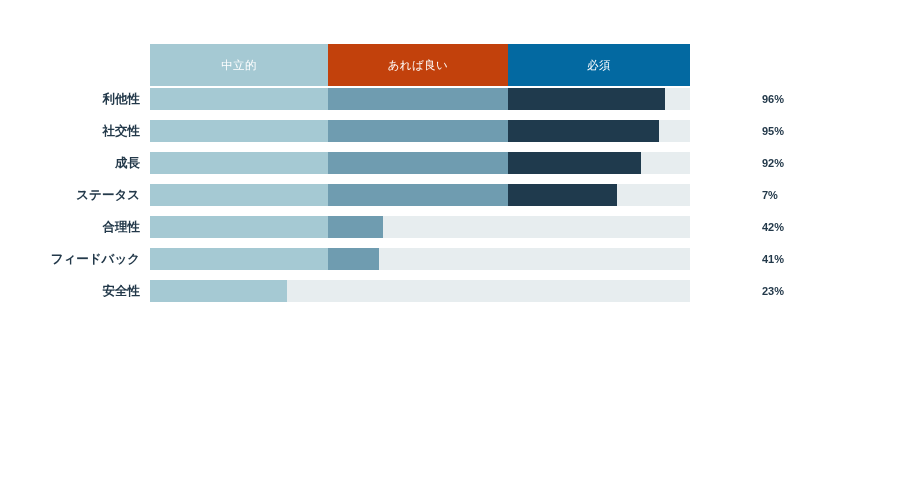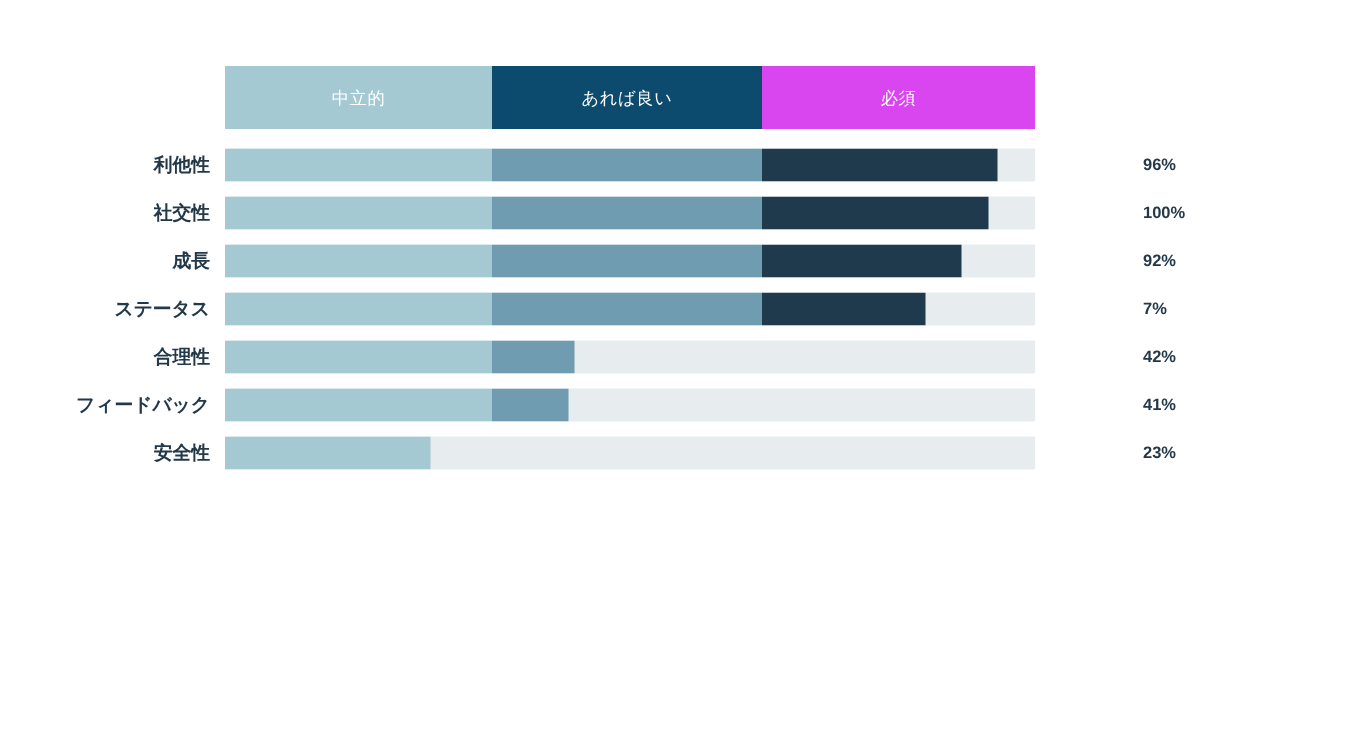--- a/index.html
+++ b/index.html
@@ -33,27 +33,27 @@
   .legend-seg {
     display: flex;
     align-items: center;
     justify-content: center;
     font-size: 11.5px;
     color: #ffffff;
     letter-spacing: 0.4px;
     white-space: nowrap;
   }
   .legend-seg.neutral  { width: 178px; background: #a5c9d3; }
-  .legend-seg.nice     { width: 180px; background: #0c4a6e; }
-  .legend-seg.must     { width: 182px; background: #d946ef; }
+  .legend-seg.nice     { width: 180px; background: #c2410c; }
+  .legend-seg.must     { width: 182px; background: #0369a1; }
 
   .rows {
     position: absolute;
     left: 0;
-    top: 99px;
+    top: 88px;
     width: 899px;
   }
 
   .row {
     position: relative;
     height: 22px;
     margin-bottom: 10px;
   }
 
   .row-label {
@@ -121,21 +121,21 @@
         </div>
         <div class="row-value">96%</div>
       </div>
       <div class="row">
         <div class="row-label">社交性</div>
         <div class="track">
           <div class="seg light" style="width: 178px;"></div>
           <div class="seg medium" style="width: 180px;"></div>
           <div class="seg dark" style="width: 151px;"></div>
         </div>
-        <div class="row-value">100%</div>
+        <div class="row-value">95%</div>
       </div>
       <div class="row">
         <div class="row-label">成長</div>
         <div class="track">
           <div class="seg light" style="width: 178px;"></div>
           <div class="seg medium" style="width: 180px;"></div>
           <div class="seg dark" style="width: 133px;"></div>
         </div>
         <div class="row-value">92%</div>
       </div>

